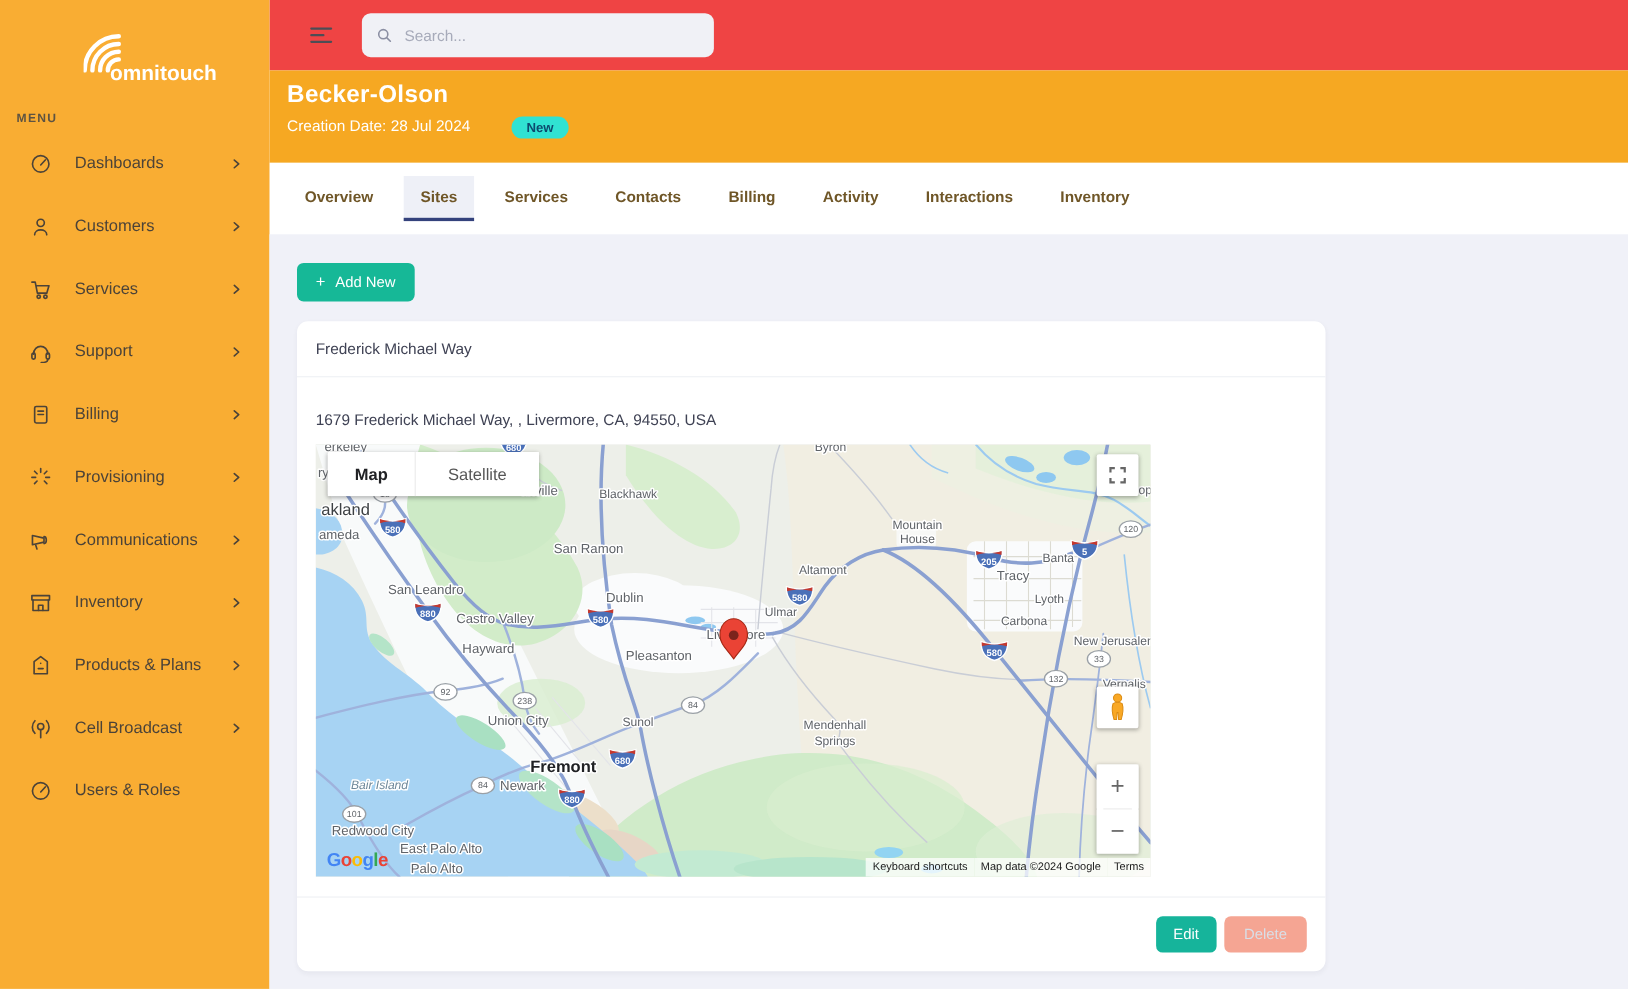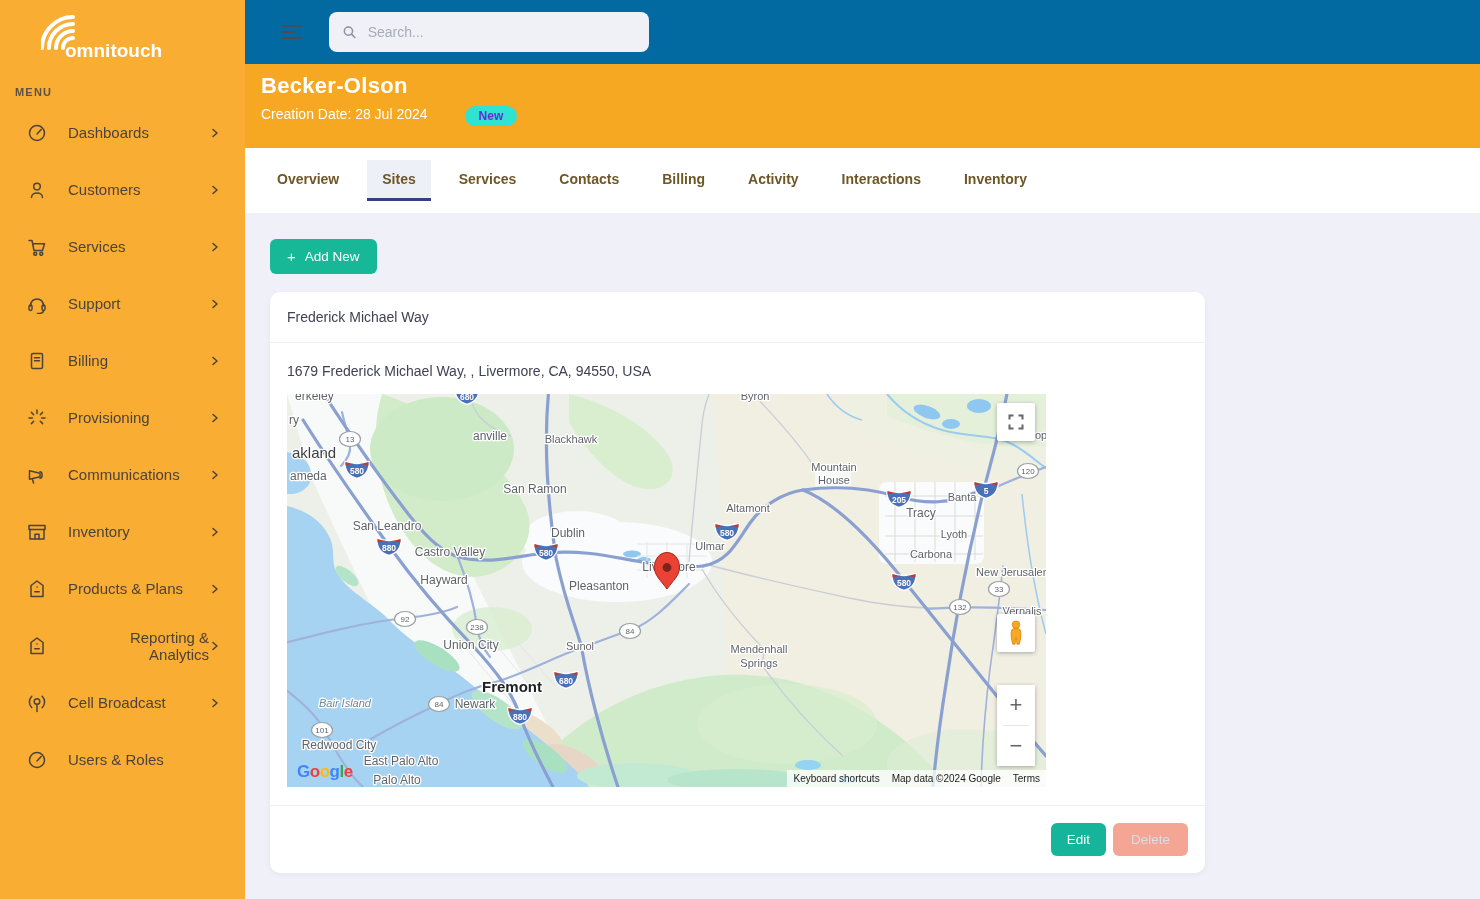--- a/index.html
+++ b/index.html
@@ -2,60 +2,60 @@
 <html><head>
 <meta charset="utf-8">
 <style>
   html,body{margin:0;padding:0;background:#fff;}
   *{box-sizing:border-box;}
   .stage{width:1480px;height:899px;position:relative;overflow:hidden;
          font-family:"Liberation Sans","DejaVu Sans",sans-serif;display:flex;background:#fff;}
 
   
   .sidebar{width:245px;flex-shrink:0;background:#F9AD33;height:100%;position:relative;}
-  .logo{padding:10px 0 0 41px;height:64px;}
+  .logo{padding:10px 0 0 76px;height:64px;margin-top:16px;}
   .menu-label{margin:22px 12px 6px 15px;font-size:11px;font-weight:bold;letter-spacing:1.2px;color:#5E5342;}
   .nav-item{display:flex;align-items:center;height:57px;padding:0 24px 0 27px;cursor:pointer;color:#4C4338;text-align:right;}
   .nav-item .ic{width:20px;height:20px;margin-right:21px;flex-shrink:0;}
   .nav-item .lbl{font-size:15px;}
   .nav-item .chev{margin-left:auto;width:12px;height:12px;}
   .nav-item svg{stroke:#4C4338;fill:none;stroke-width:1.5;stroke-linecap:round;stroke-linejoin:round;}
 
   
   .main{flex:1;display:flex;flex-direction:column;min-width:0;}
-  .topbar{height:64px;background:#0369a1;display:flex;align-items:center;padding-left:37px;flex-shrink:0;}
+  .topbar{height:64px;background:#ef4444;display:flex;align-items:center;padding-left:37px;flex-shrink:0;}
   .hamburger{border:none;background:none;padding:0;margin-right:27px;cursor:pointer;display:block;}
   .hamburger span{display:block;height:2px;background:#4d4d55;border-radius:2px;margin:4px 0;}
   .hamburger .l1{width:20px}.hamburger .l2{width:13px}.hamburger .l3{width:20px}
   .search{width:320px;height:40px;background:#f0f1f6;border-radius:8px;display:flex;align-items:center;padding:0 13px;}
   .search input{border:none;background:transparent;outline:none;font-size:14px;color:#4d4d55;margin-left:9px;width:100%;
                 font-family:"Liberation Sans","DejaVu Sans",sans-serif;}
   .search input::placeholder{color:#a7abba;}
 
   .banner{height:84px;background:#F6A822;color:#fff;padding:9px 16px 0;flex-shrink:0;}
   .banner h1{margin:0;font-size:22px;letter-spacing:.3px;}
   .banner-sub{margin-top:7px;display:flex;align-items:flex-start;font-size:14px;}
-  .badge{margin-left:37px;background:#30E2D2;color:#6d28d9;font-size:12px;font-weight:bold;
+  .badge{margin-left:37px;background:#30E2D2;color:#0c4a6e;font-size:12px;font-weight:bold;
          padding:4px 14px;border-radius:12px;line-height:1;}
 
   .tabsbar{height:65px;background:#fff;display:flex;align-items:center;padding-left:17px;flex-shrink:0;}
   .tab{height:41px;display:flex;align-items:center;padding:0 15px;margin-right:13px;font-size:14px;font-weight:bold;
        color:#6F5627;cursor:pointer;border-bottom:3px solid transparent;background:transparent;border-top:none;border-left:none;border-right:none;
        font-family:"Liberation Sans","DejaVu Sans",sans-serif;}
   .tab.active{background:#eef0f7;border-bottom-color:#34427C;}
 
   .content{flex:1;background:#f0f1f8;padding:26px 0 0 25px;position:relative;}
   .btn-add{display:inline-flex;align-items:center;background:#16B897;color:#fff;border:none;border-radius:6px;
            padding:10px 17px;font-size:13.5px;cursor:pointer;font-family:"Liberation Sans","DejaVu Sans",sans-serif;}
   .btn-add .plus{margin-right:9px;font-size:15px;line-height:1;}
 
   .card{width:935px;background:#fff;border-radius:10px;margin-top:18px;box-shadow:0 2px 5px rgba(40,45,60,.05);}
   .card-header{padding:17px;font-size:14px;color:#3F4254;border-bottom:1px solid #eef0f4;}
   .card-body{padding:0 17px;}
-  .address{margin:20px 0 15px;font-size:14px;color:#3F4254;}
+  .address{margin:30px 0 15px;font-size:14px;color:#3F4254;}
 
   .map{width:759px;height:393px;position:relative;overflow:hidden;background:#edefe9;cursor:grab;}
   .ctrl-maptype{position:absolute;left:11px;top:7px;height:40px;display:flex;background:#fff;
                 box-shadow:0 1px 4px rgba(0,0,0,.3);border-radius:2px;z-index:5;}
   .mt-btn{display:flex;align-items:center;justify-content:center;font-size:15px;cursor:pointer;background:#fff;border:none;
           font-family:"Liberation Sans","DejaVu Sans",sans-serif;}
   .mt-map{width:80px;font-weight:bold;color:#202124;border-right:1px solid #e8e8e8;}
   .mt-sat{width:112px;color:#565656;}
   .ctrl-fs,.ctrl-peg{position:absolute;right:11px;width:38px;height:38px;background:#fff;border-radius:2px;
                      box-shadow:0 1px 4px rgba(0,0,0,.3);display:flex;align-items:center;justify-content:center;cursor:pointer;z-index:5;border:none;}
@@ -180,30 +180,20 @@
         <svg class="chev" viewBox="0 0 12 12">
             <path d="M4,2.5 L8,6 L4,9.5"></path>
           </svg>
       </div>
       <div class="nav-item">
         <svg class="ic" viewBox="-10 -10 20 20">
             <path d="M-6,7.5 V-3.5 L0,-8 L6,-3.5 V7.5 Z"></path>
             <path d="M-2.2,2.8 H2.2 M0,-2 H0.01"></path>
           </svg>
         <span class="lbl">Products &amp; Plans</span>
-        <svg class="chev" viewBox="0 0 12 12">
-            <path d="M4,2.5 L8,6 L4,9.5"></path>
-          </svg>
-      </div>
-      <div class="nav-item">
-        <svg class="ic" viewBox="-10 -10 20 20">
-            <path d="M-6,7.5 V-3.5 L0,-8 L6,-3.5 V7.5 Z"></path>
-            <path d="M-2.2,2.8 H2.2 M0,-2 H0.01"></path>
-          </svg>
-        <span class="lbl">Reporting &amp; Analytics</span>
         <svg class="chev" viewBox="0 0 12 12">
             <path d="M4,2.5 L8,6 L4,9.5"></path>
           </svg>
       </div>
       <div class="nav-item">
         <svg class="ic" viewBox="-10 -10 20 20">
             <circle cx="0" cy="-1.5" r="2.8"></circle>
             <path d="M-5.2,-6.8 C-8.4,-3.6 -8.4,1.8 -5.2,4.6"></path>
             <path d="M5.2,-6.8 C8.4,-3.6 8.4,1.8 5.2,4.6"></path>
             <path d="M0,1.4 V8.6"></path>
@@ -485,20 +475,24 @@
                   <text x="472" y="273" font-size="11" fill="#5f6368" text-anchor="middle" stroke="#ffffff" stroke-width="2.6" paint-order="stroke" stroke-linejoin="round">Springs</text>
                 </g>
               <g id="g-pin">
                   <g transform="translate(380,195)">
                     <path d="M0,0 C-6.5,-9 -12.5,-13.5 -12.5,-21.5 C-12.5,-30.6 -6.9,-36.5 0,-36.5 C6.9,-36.5 12.5,-30.6 12.5,-21.5 C12.5,-13.5 6.5,-9 0,0 Z" fill="#EA4335" stroke="#A52714" stroke-width="1"></path>
                     <circle cx="0" cy="-21.5" r="4.4" fill="#7B231C"></circle>
                   </g>
                 </g>
             </svg>
 
+            <div class="ctrl-maptype">
+              <button class="mt-btn mt-map">Map</button>
+              <button class="mt-btn mt-sat">Satellite</button>
+            </div>
 
             <button class="ctrl-fs">
               <svg width="16" height="16" viewBox="0 0 16 16">
                 <g stroke="#666" stroke-width="2" fill="none">
                   <path d="M1.5,5.5 V1.5 H5.5 M10.5,1.5 H14.5 V5.5 M14.5,10.5 V14.5 H10.5 M5.5,14.5 H1.5 V10.5"></path>
                 </g>
               </svg>
             </button>
 
             <button class="ctrl-peg">

